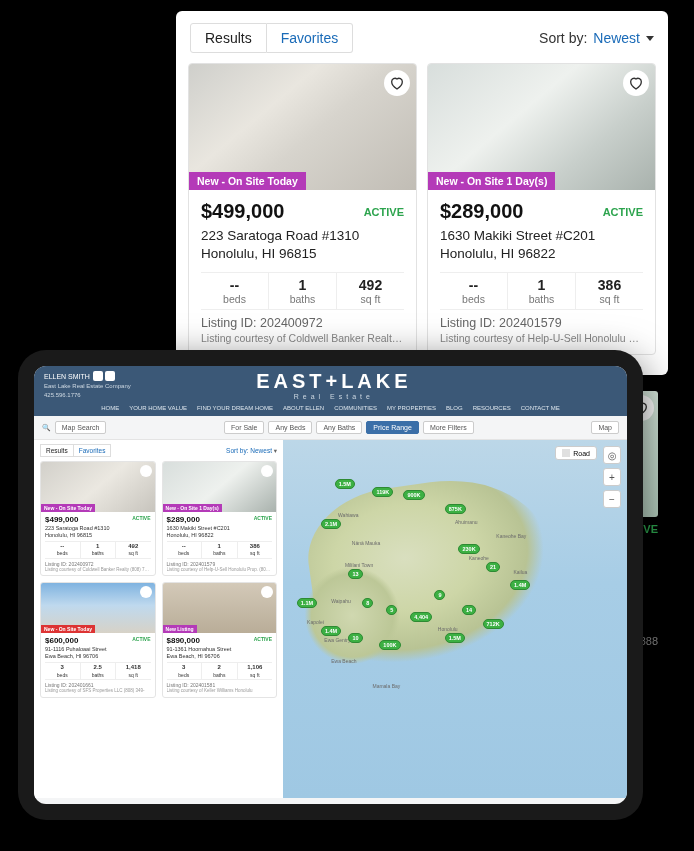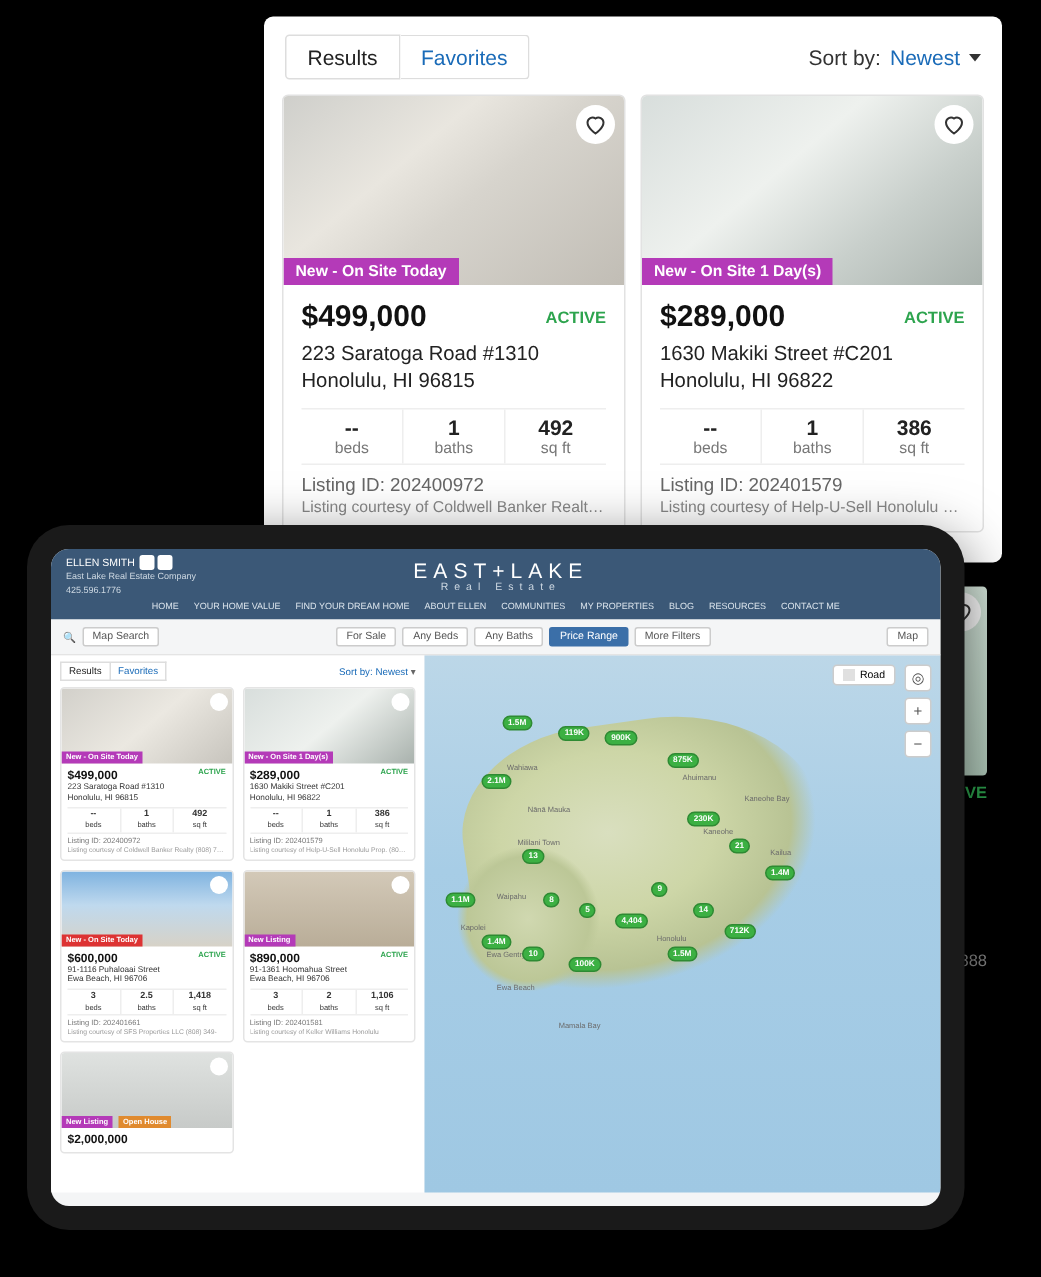--- a/index.html
+++ b/index.html
@@ -46,21 +46,21 @@
 
 
 .tablet { position: absolute; left: 18px; top: 350px; width: 625px; height: 470px; background: #1a1a1a; border-radius: 28px; box-shadow: 0 12px 40px rgba(0,0,0,.6); padding: 16px; }
 .screen { width: 100%; height: 100%; background: #f4f5f6; border-radius: 12px; overflow: hidden; position: relative; }
 
 
 .thead { background: #3b5877; color: #fff; }
 .thead-top { display: flex; justify-content: space-between; align-items: center; padding: 4px 10px 2px; font-size: 7px; }
 .thead-top .company { font-size: 6px; color: #cdd8e2; line-height: 1.1; margin-top:2px;}
 .brand { text-align: center; }
-.brand .b1 { font-size: 14px; letter-spacing: 4px; font-weight: 400; }
+.brand .b1 { font-size: 20px; letter-spacing: 4px; font-weight: 700; }
 .brand .b2 { font-size: 7px; letter-spacing: 4px; color: #cdd8e2; }
 .thead-top .social { display: flex; gap: 2px; }
 .thead-top .social span { width: 10px; height: 10px; background: #fff; border-radius: 2px; display: inline-block; }
 .tnav { display: flex; justify-content: center; gap: 10px; padding: 3px 0 5px; font-size: 6px; color: #dbe4ec; }
 
 
 .fbar { display: flex; align-items: center; gap: 4px; padding: 5px 8px; background: #f4f5f6; border-bottom: 1px solid #e4e4e4; font-size: 7px; }
 .pill { border: 1px solid #ccc; background: #fff; padding: 2px 6px; border-radius: 2px; color: #555; cursor: pointer; }
 .pill.blue { background: #3b6fa8; color: #fff; border-color:#3b6fa8;}
 .spacer { flex: 1; }
@@ -353,32 +353,20 @@
               <div class="mini-stats">
                   <div class="mini-stat"><b>3</b>beds</div>
                   <div class="mini-stat"><b>2</b>baths</div>
                   <div class="mini-stat"><b>1,106</b>sq ft</div>
                 </div>
               <div class="mini-lid">Listing ID: 202401581</div>
               <div class="mini-court">Listing courtesy of Keller Williams Honolulu</div>
             </div>
           </div>
 
-          <div class="mini-card">
-            <div class="mini-photo mp5">
-                <div class="mini-heart"></div>
-                <div class="mini-badge">New Listing</div>
-                <div class="mini-badge org" style="left:38px;">Open House</div>
-              </div>
-            <div class="mini-body">
-              <div class="mini-pricerow">
-                  <span class="mini-price">$2,000,000</span>
-                </div>
-            </div>
-          </div>
 
         </div>
       </div>
 
       <div class="tright">
         <div class="island"></div>
         <div class="road-pill">
             <span class="sq"></span>
             <span>Road</span>
           </div>

